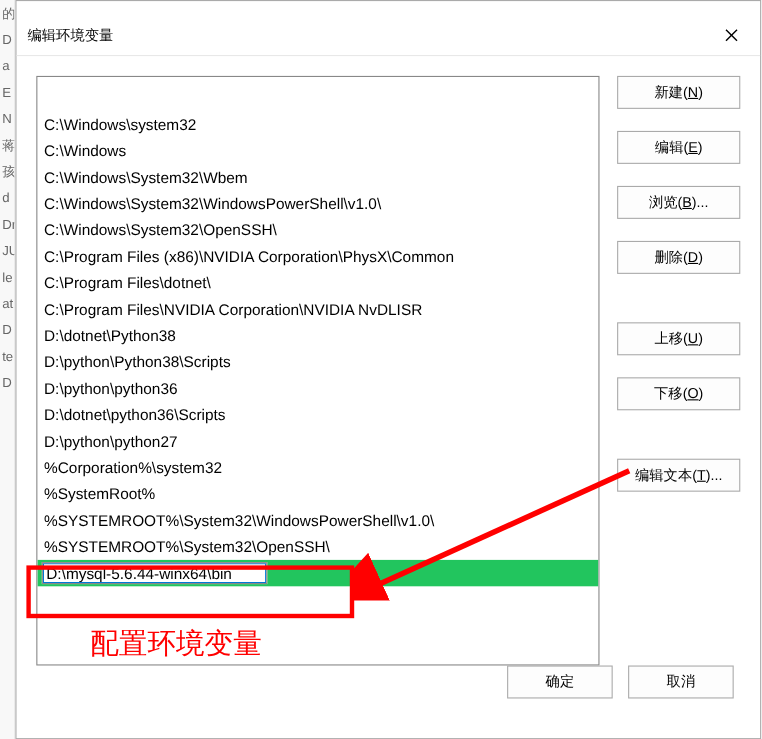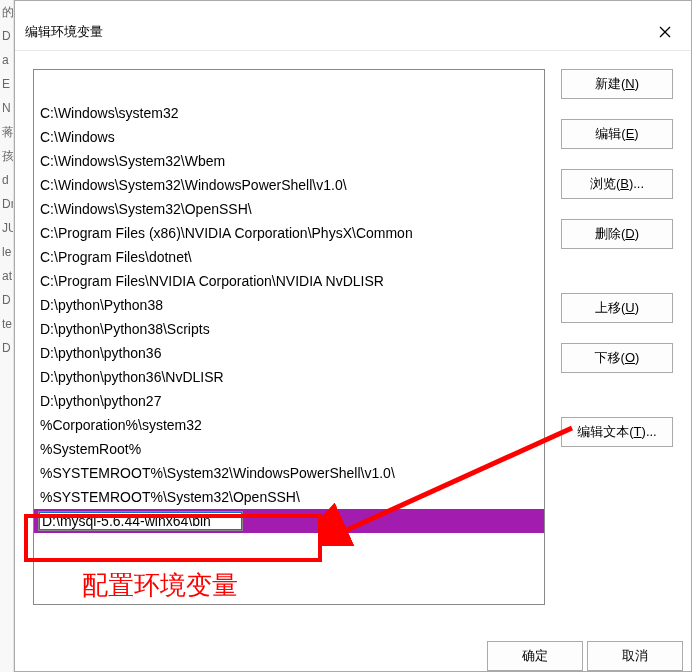--- a/index.html
+++ b/index.html
@@ -76,21 +76,21 @@
     height: 24px;
     line-height: 24px;
     padding: 0 6px;
     font-size: 14px;
     white-space: nowrap;
     overflow: hidden;
     color: #000;
     cursor: default;
   }
   .path-item.selected {
-    background: #a21caf;
+    background: #22c55e;
     color: #fff;
     position: relative;
     padding-left: 39px;
   }
   .path-item.selected .edit-field {
     position: absolute;
     left: 4px; top: 2px;
     height: 20px;
     width: 205px;
     background: #fff;
@@ -116,24 +116,24 @@
     cursor: pointer;
     padding: 0;
     font-family: inherit;
     color: #000;
   }
   .btn-gap-sm { height: 20px; }
   .btn-gap-lg { height: 44px; }
   .footer {
     height: 66px;
     display: flex;
-    align-items: flex-end;
+    align-items: flex-start;
     justify-content: flex-end;
-    gap: 4px;
-    padding: 0 8px;
+    gap: 14px;
+    padding: 0 24px;
   }
   .footer .wbtn { width: 96px; }
   
   .anno-rect {
     position: absolute;
     border: 4px solid #ff0000;
     pointer-events: none;
   }
   .anno-text {
     position: absolute;
@@ -196,24 +196,24 @@
     <div class="listbox">
       <div class="list-inner" id="list-inner">
           <div class="path-item">C:\Windows\system32</div>
           <div class="path-item">C:\Windows</div>
           <div class="path-item">C:\Windows\System32\Wbem</div>
           <div class="path-item">C:\Windows\System32\WindowsPowerShell\v1.0\</div>
           <div class="path-item">C:\Windows\System32\OpenSSH\</div>
           <div class="path-item">C:\Program Files (x86)\NVIDIA Corporation\PhysX\Common</div>
           <div class="path-item">C:\Program Files\dotnet\</div>
           <div class="path-item">C:\Program Files\NVIDIA Corporation\NVIDIA NvDLISR</div>
-          <div class="path-item">D:\python\Python38</div>
+          <div class="path-item">D:\dotnet\Python38</div>
           <div class="path-item">D:\python\Python38\Scripts</div>
           <div class="path-item">D:\python\python36</div>
-          <div class="path-item">D:\python\python36\NvDLISR</div>
+          <div class="path-item">D:\dotnet\python36\Scripts</div>
           <div class="path-item">D:\python\python27</div>
           <div class="path-item">%Corporation%\system32</div>
           <div class="path-item">%SystemRoot%</div>
           <div class="path-item">%SYSTEMROOT%\System32\WindowsPowerShell\v1.0\</div>
           <div class="path-item">%SYSTEMROOT%\System32\OpenSSH\</div>
           <div class="path-item selected">
             <input class="edit-field" value="D:\mysql-5.6.44-winx64\bin" style="">
           </div>
         </div>
     </div>

